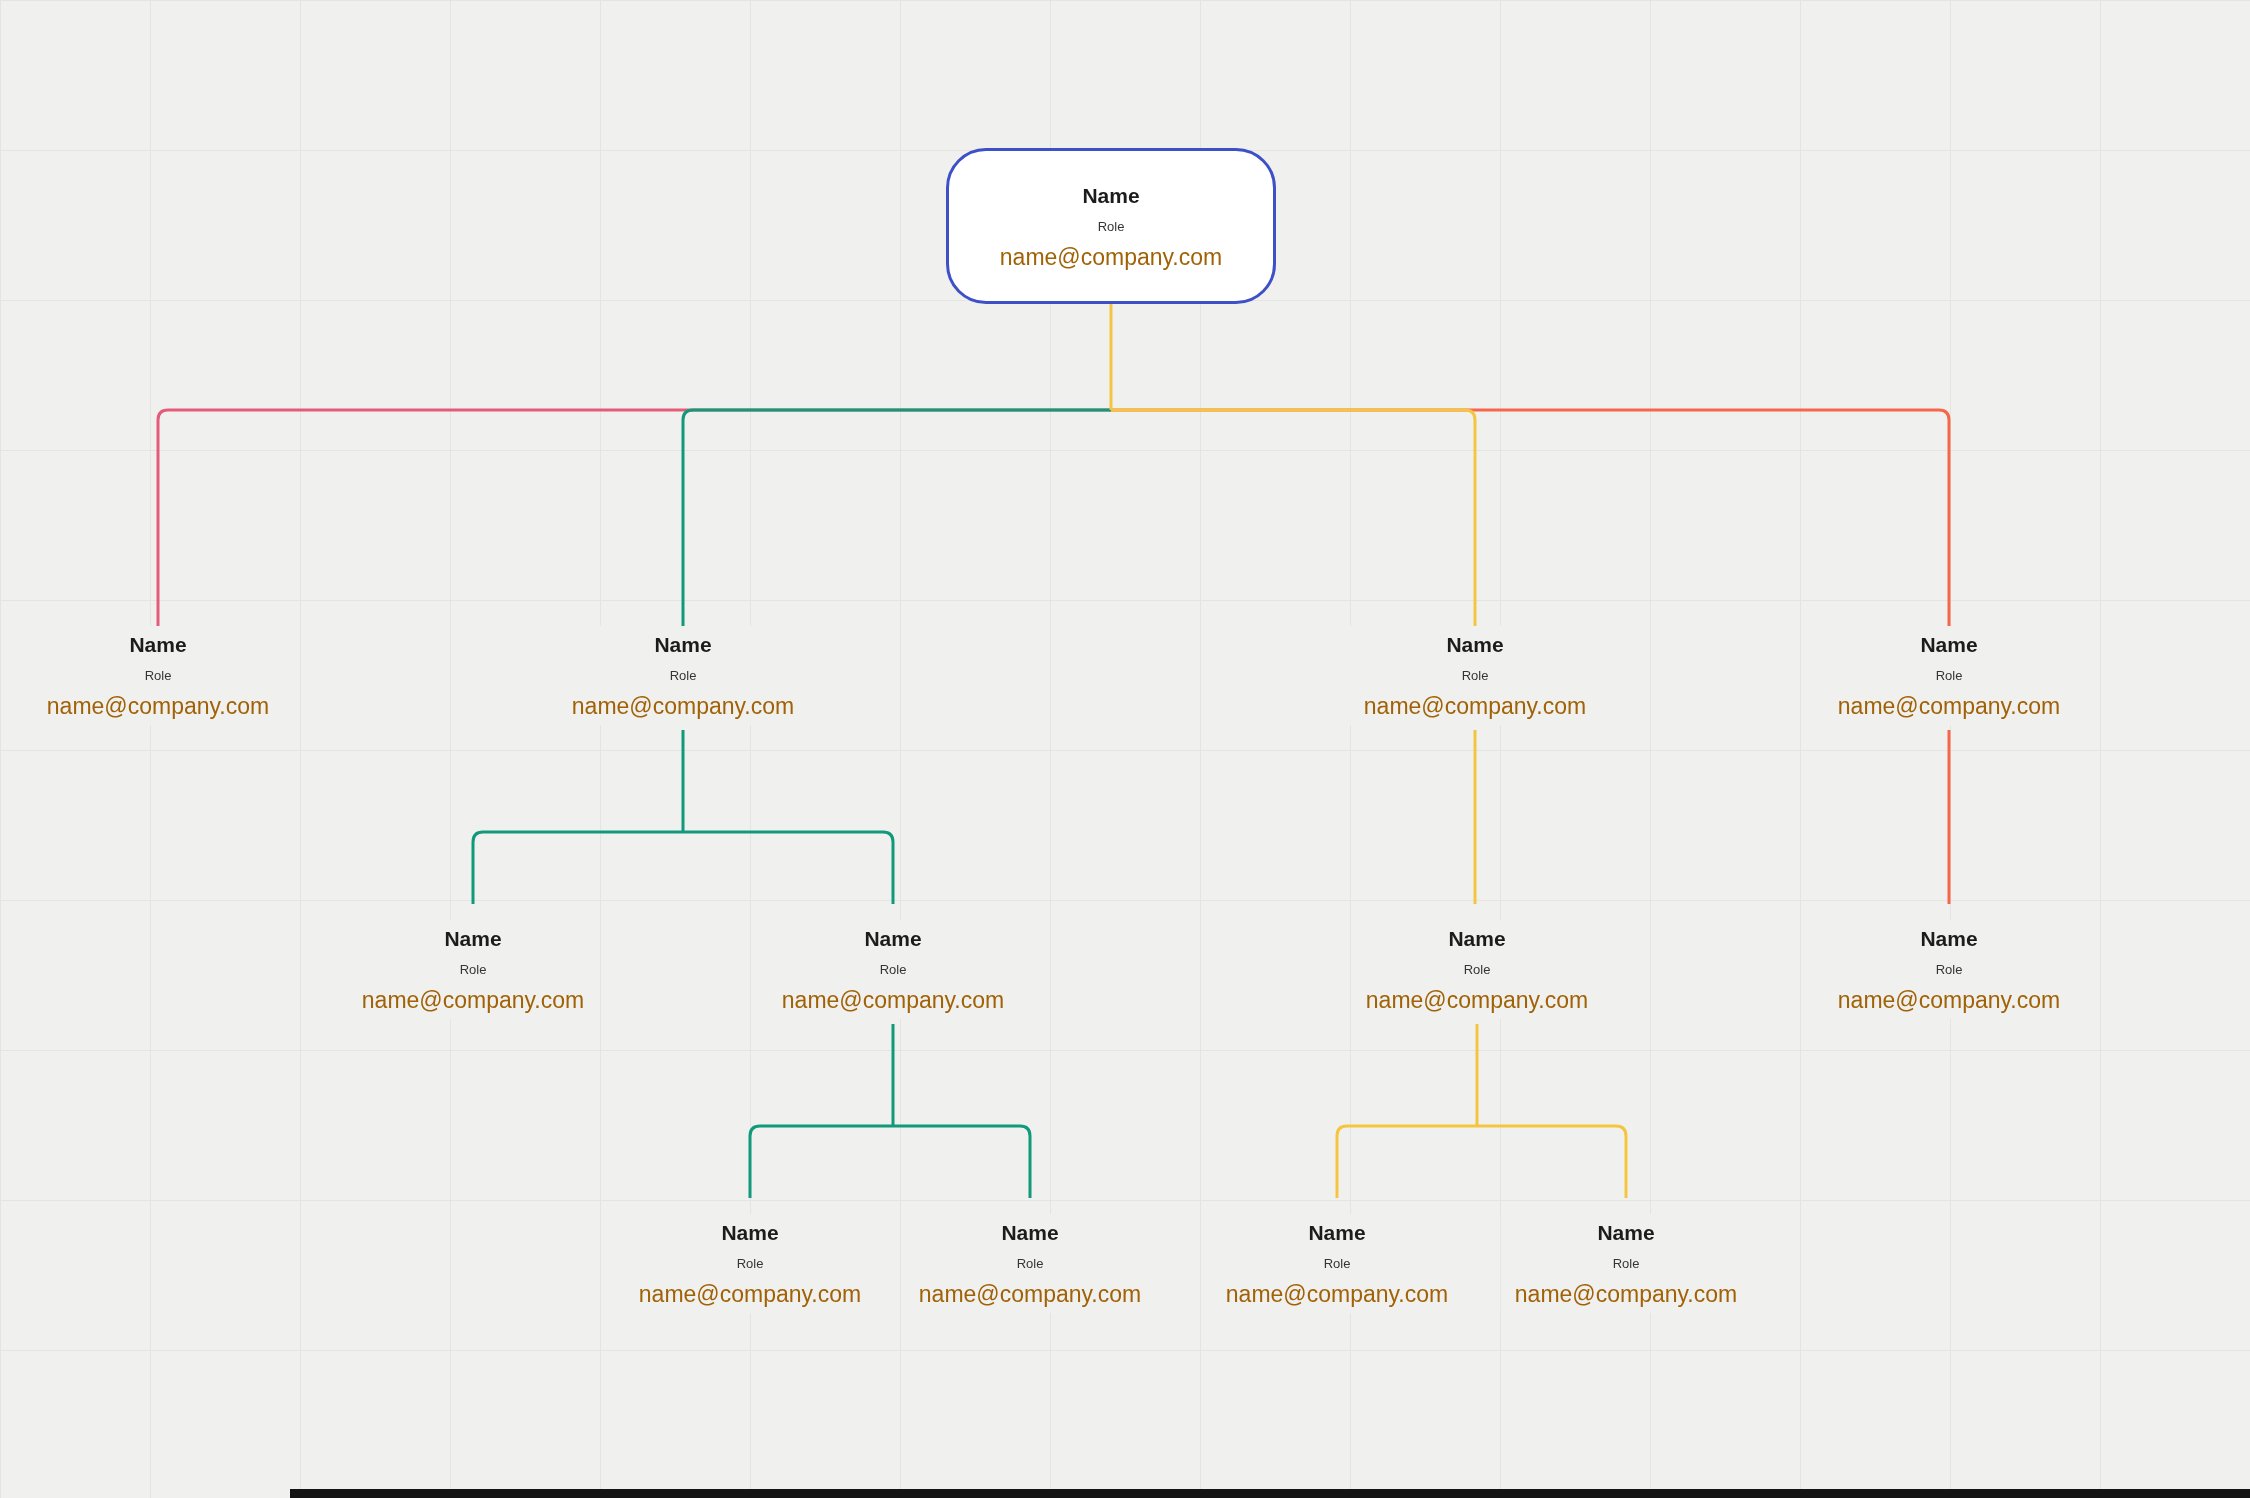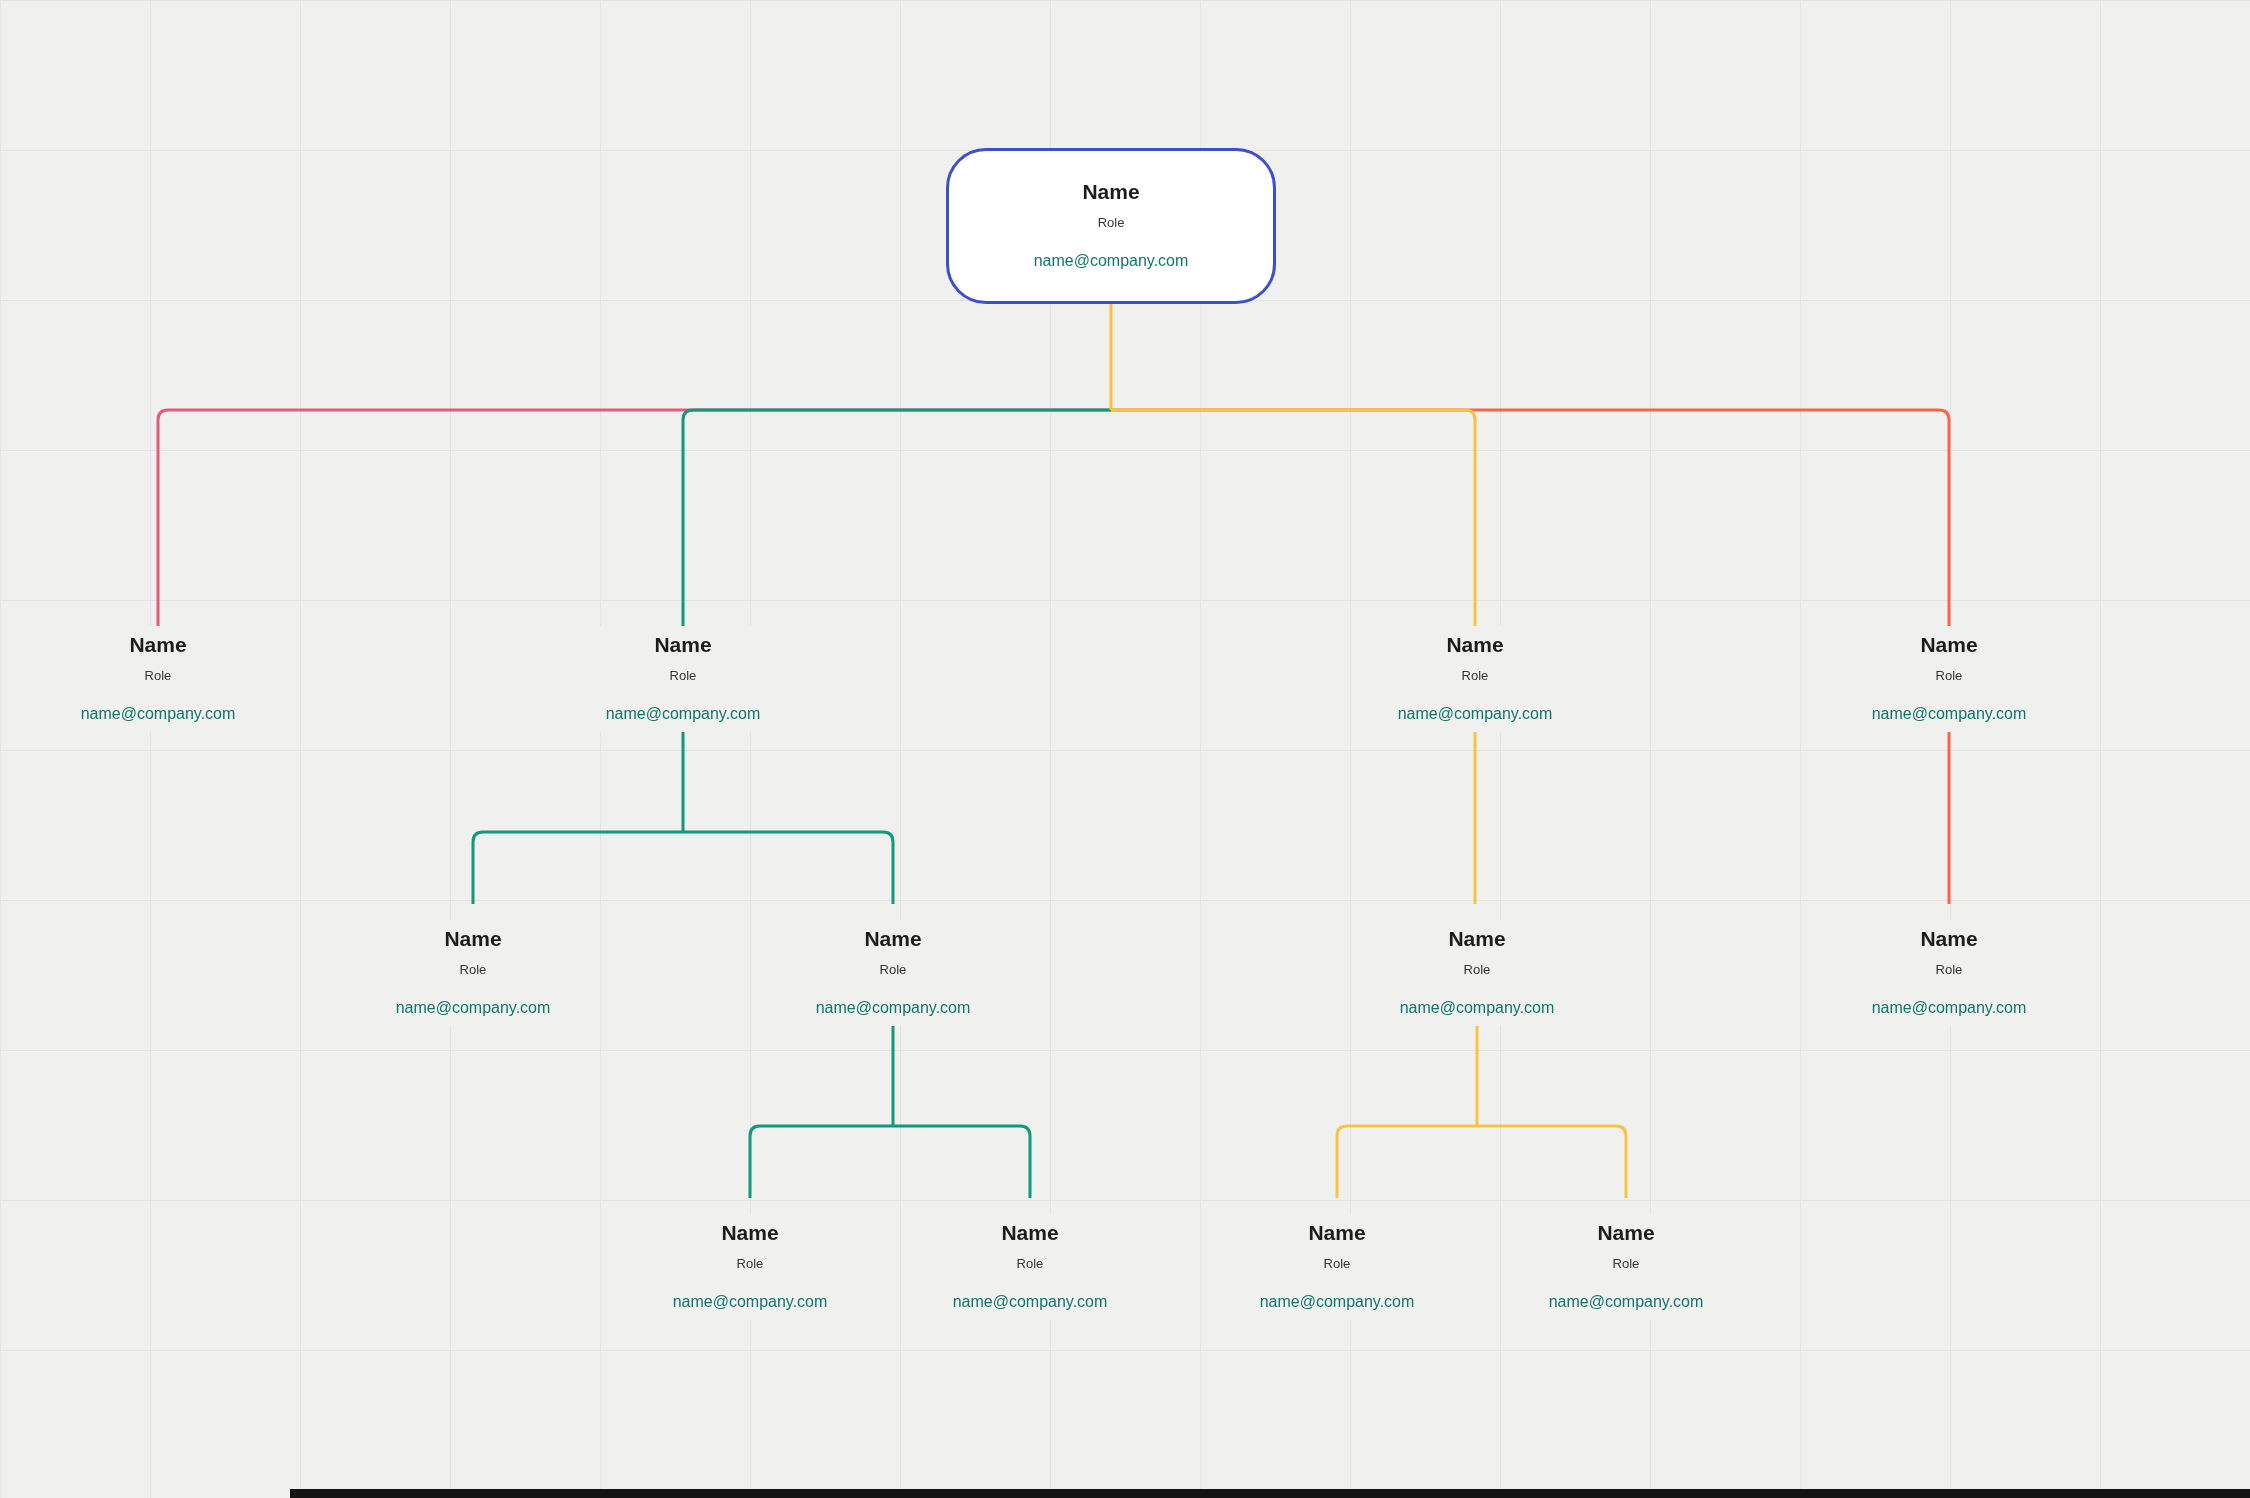--- a/index.html
+++ b/index.html
@@ -50,24 +50,23 @@
     line-height: 31px;
     font-weight: 700;
     color: #1c1c1c;
   }
   .node .role {
     font-size: 13px;
     line-height: 31px;
     color: #353535;
   }
   .node .email {
-    font-size: 16px;
+    font-size: 23px;
     line-height: 31px;
-    color: #0f766e;
-    margin-top: 7px;
+    color: #a16207;
   }
   .node.boxed {
     width: 330px;
     height: 156px;
     padding: 0;
     display: flex;
     flex-direction: column;
     justify-content: center;
     background: #ffffff;
     border: 3px solid var(--root-border, #3e50c8);

